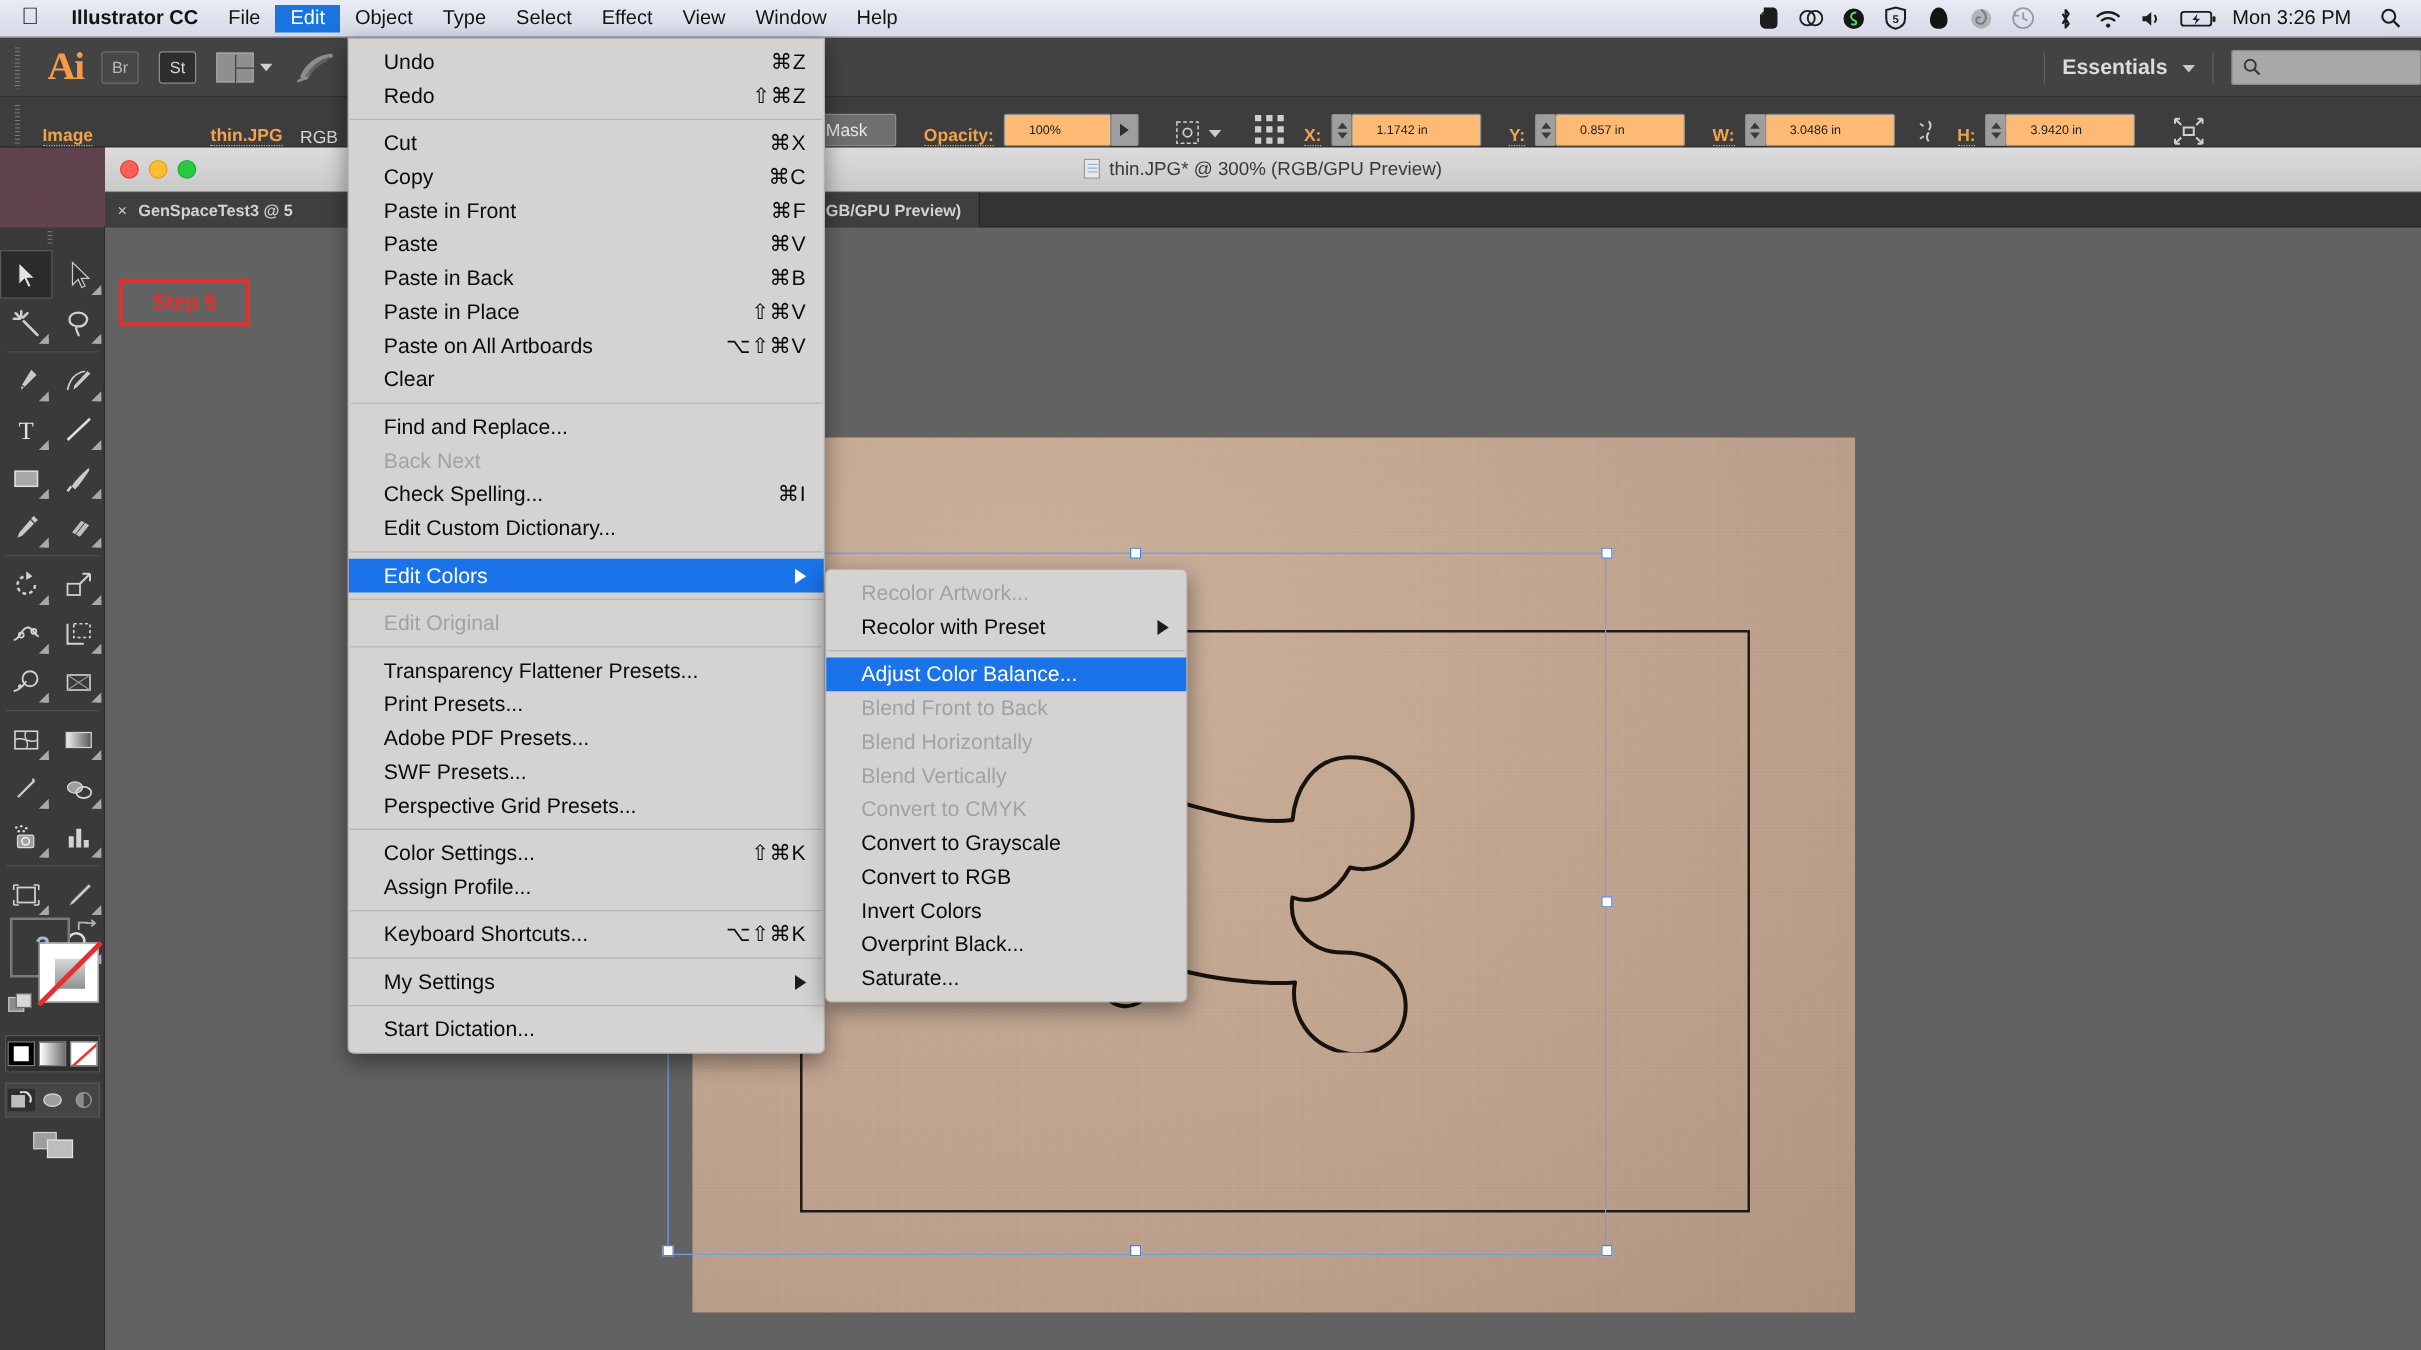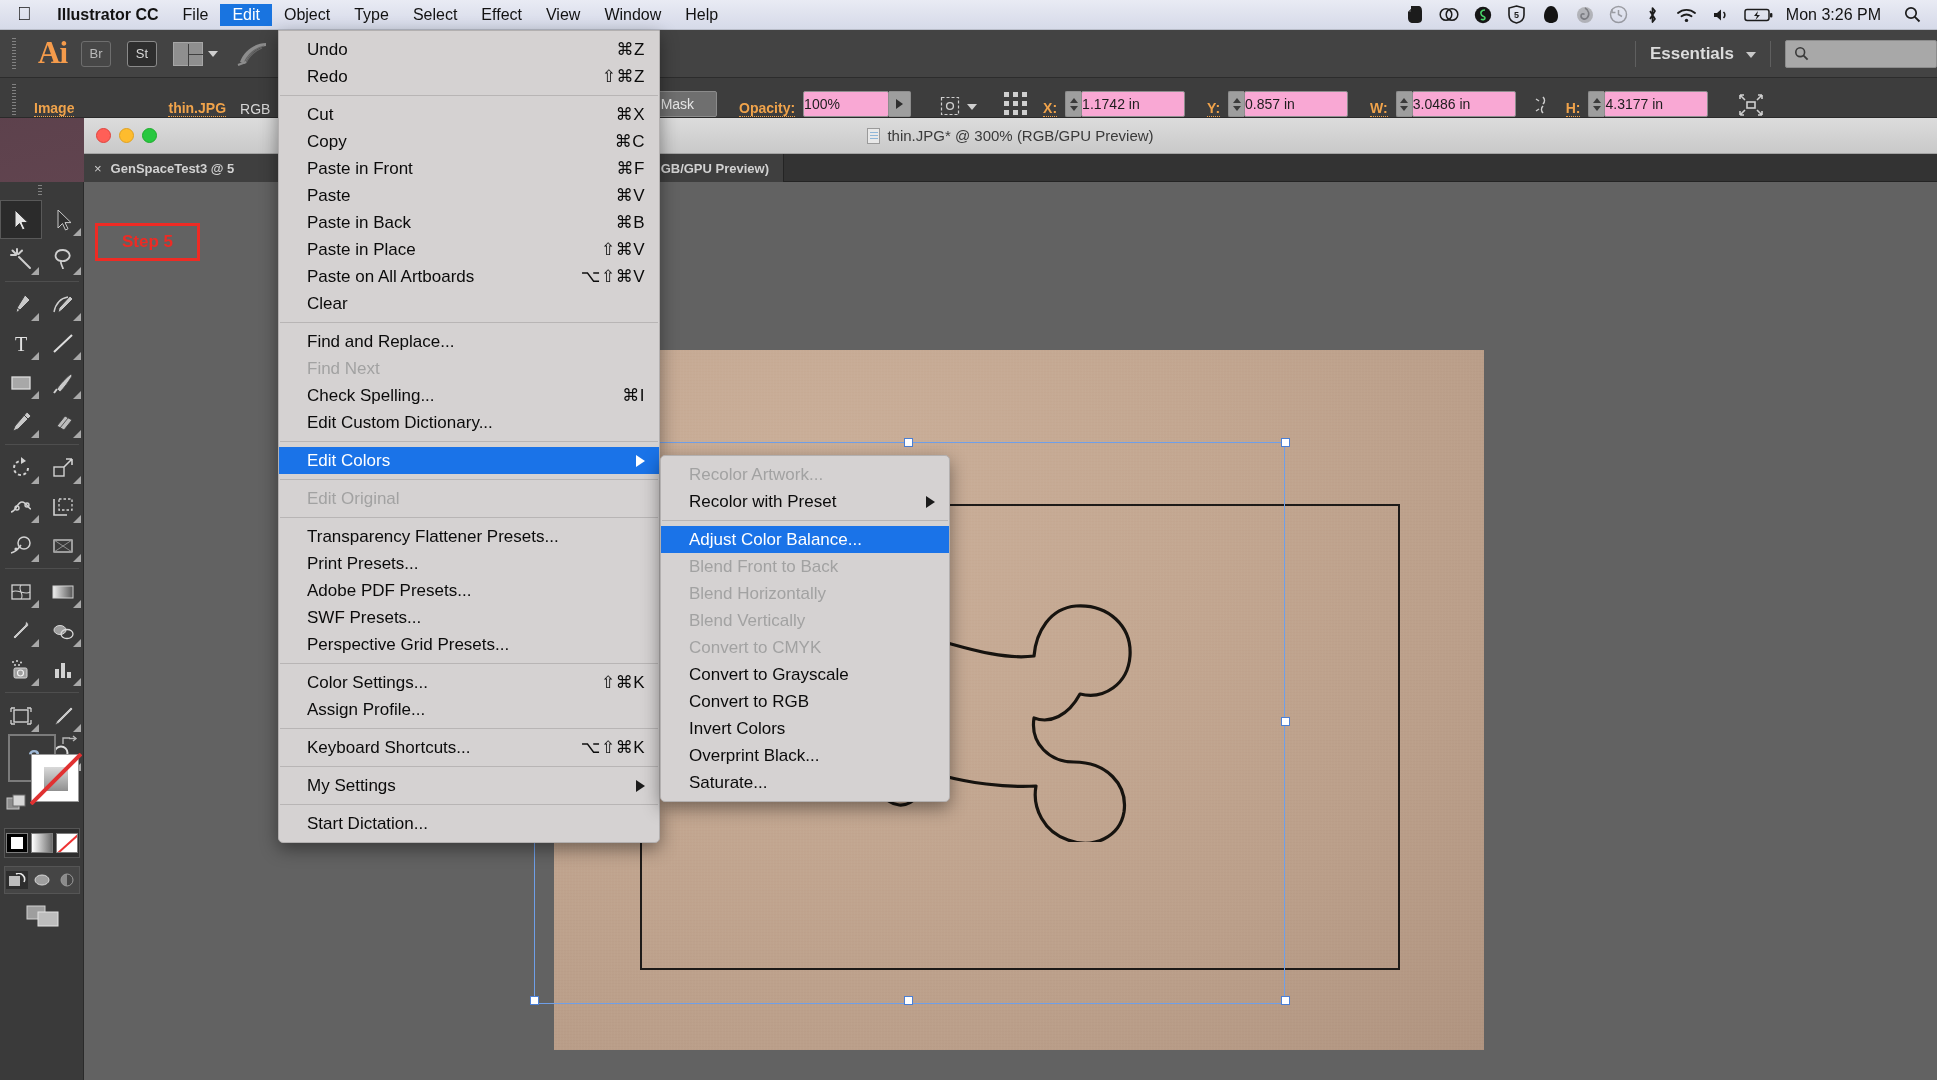--- a/index.html
+++ b/index.html
@@ -106,22 +106,22 @@
 
   
   .ai-ctrlbar {
     position:absolute; left:0; top:48px; width:1937px; height:40px;
     background:#3d3d3d; border-bottom:1px solid #2a2a2a;
     display:flex; align-items:flex-end; color:#d6d6d6; font-size:14px;
   }
   .lbl-o { color:#f0a34b; font-weight:bold; }
   .dotted { border-bottom:1px dotted #f0a34b; }
   .fld {
-    height:26px; background:#f9a8d4; border:1px solid #8d8d8d; color:#1d1d1d;
-    font-size:14px; display:flex; align-items:center; padding:0 0; border-radius:2px;
+    height:26px; background:#fdba74; border:1px solid #8d8d8d; color:#1d1d1d;
+    font-size:10px; display:flex; align-items:center; padding:0 19px; border-radius:2px;
   }
   .stepper { width:16px; height:26px; background:#9e9e9e; border:1px solid #8d8d8d;
     border-right:0; border-radius:2px 0 0 2px; display:flex; flex-direction:column;
     align-items:center; justify-content:center; gap:3px; }
   .stepper .up { width:0;height:0;border-left:4px solid transparent;border-right:4px solid transparent;border-bottom:5px solid #3a3a3a;}
   .stepper .dn { width:0;height:0;border-left:4px solid transparent;border-right:4px solid transparent;border-top:5px solid #3a3a3a;}
   .btn-gray { height:26px; padding:0 22px; background:#6f6f6f; border:1px solid #8b8b8b;
     border-radius:2px; color:#e6e6e6; font-size:14px; display:flex; align-items:center;margin-top:20px; }
   .pop-arrow { width:22px; height:26px; background:#9e9e9e; border:1px solid #8d8d8d; border-left:0;
     display:flex; align-items:center; justify-content:center; border-radius:0 2px 2px 0;}
@@ -401,21 +401,21 @@
       </svg>
 
       <span style="width:12px"></span>
       <span class="lbl-o dotted">H:</span>
       <span style="width:8px"></span>
       <div style="display:flex">
         <div class="stepper">
             <span class="up"></span>
             <span class="dn"></span>
           </div>
-        <div class="fld" style="width:104px">4.3177 in</div>
+        <div class="fld" style="width:104px">3.9420 in</div>
       </div>
 
       <span style="width:30px"></span>
       <svg width="26" height="24" viewBox="0 0 26 24">
         <g stroke="#cfcfcf" stroke-width="1.6" fill="none">
           <path d="M2 2 L7 7 M2 2 L2 6 M2 2 L6 2"></path>
           <path d="M24 2 L19 7 M24 2 L24 6 M24 2 L20 2"></path>
           <path d="M2 22 L7 17 M2 22 L2 18 M2 22 L6 22"></path>
           <path d="M24 22 L19 17 M24 22 L24 18 M24 22 L20 22"></path>
         </g>
@@ -880,21 +880,21 @@
         <span class="key">⌥⇧⌘V</span>
       </div>
       <div class="mrow">
         <span>Clear</span>
       </div>
       <div class="msep"></div>
       <div class="mrow">
         <span>Find and Replace...</span>
       </div>
       <div class="mrow dis">
-        <span>Find Next</span>
+        <span>Back Next</span>
       </div>
       <div class="mrow">
         <span>Check Spelling...</span>
         <span class="key">⌘I</span>
       </div>
       <div class="mrow">
         <span>Edit Custom Dictionary...</span>
       </div>
       <div class="msep"></div>
       <div class="mrow hl">

